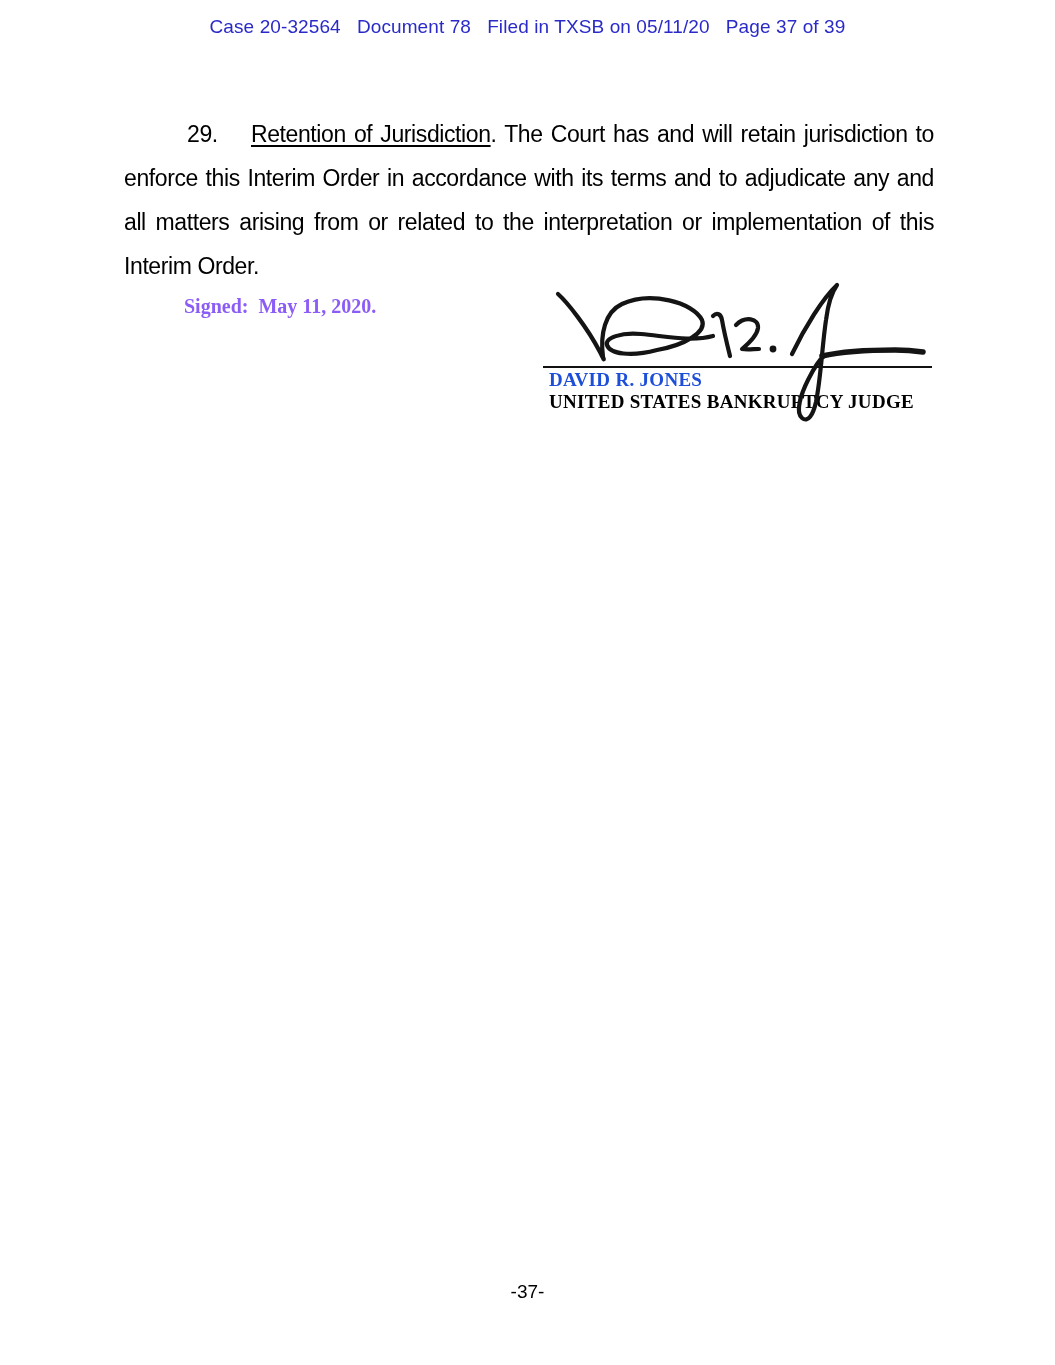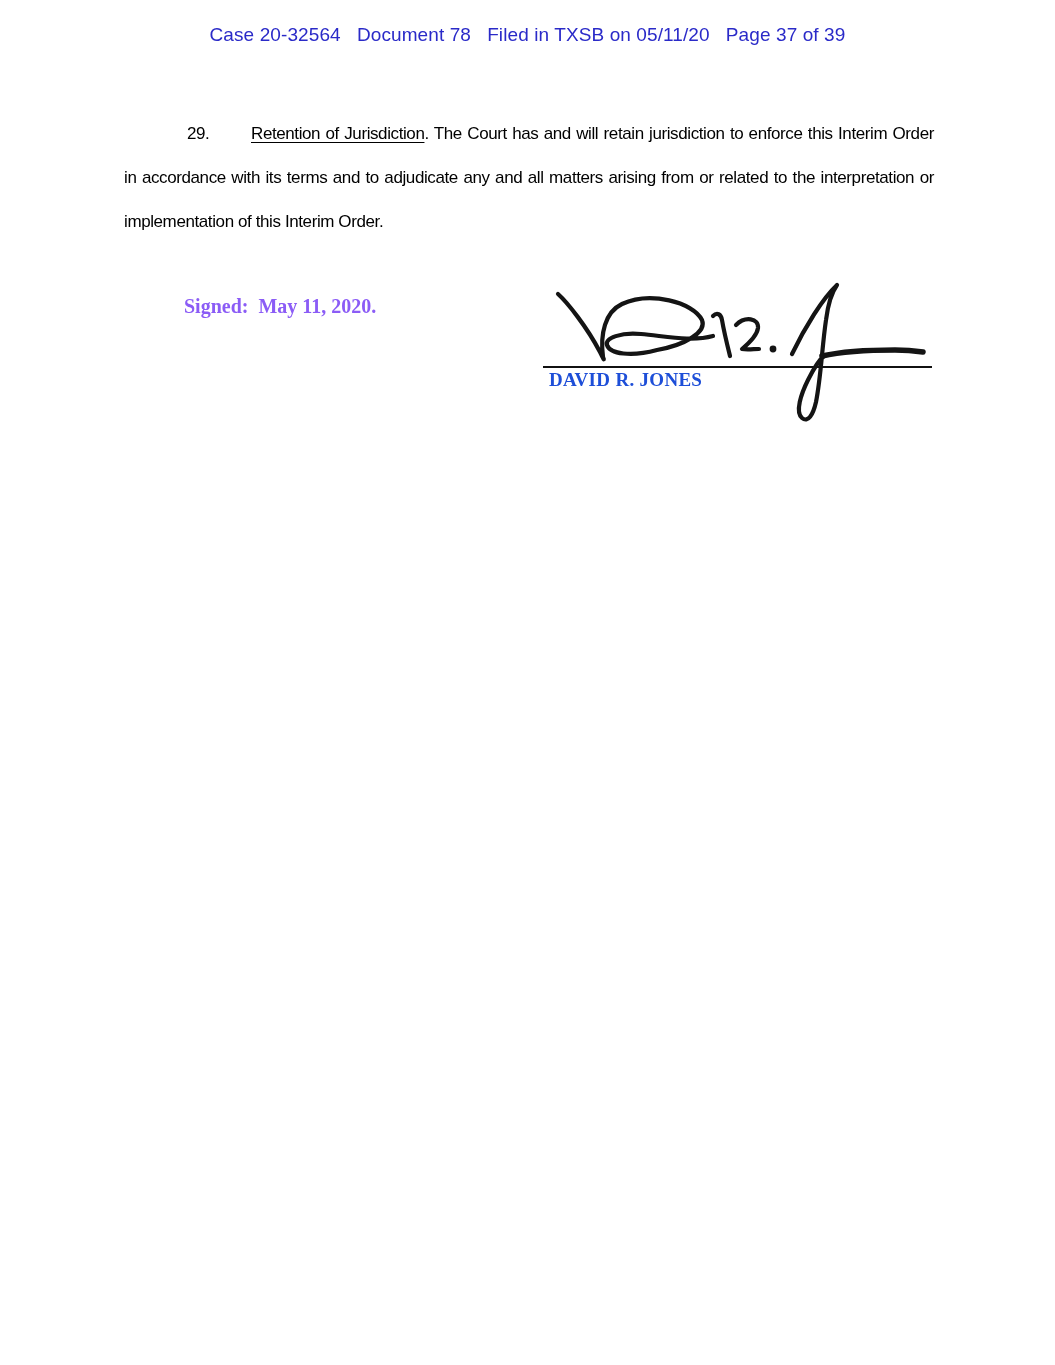--- a/index.html
+++ b/index.html
@@ -13,40 +13,40 @@
     height: 1365px;
     background: #ffffff;
     overflow: hidden;
     font-family: "Liberation Sans", sans-serif;
     color: #000;
   }
 
   
   .case-header {
     position: absolute;
-    top: 24px;
+    top: 16px;
     left: 0;
     width: 100%;
     text-align: center;
     font-family: "Liberation Sans", sans-serif;
     font-size: 19px;
     color: var(--header-blue, #2a2ac8);
     white-space: pre;
     letter-spacing: 0.1px;
   }
 
   
   .body-para {
     position: absolute;
     top: 112px;
     left: 124px;
     width: 810px;
     margin: 0;
     font-family: "Liberation Sans", sans-serif;
-    font-size: 17px;
+    font-size: 23px;
     letter-spacing: -0.4px;
     line-height: 44px;
     text-align: justify;
     text-indent: 63px;
     color: #000;
   }
   .para-num {
     display: inline-block;
     width: 64px;
     text-indent: 0;
@@ -167,15 +167,17 @@
                C 268 98, 274 88, 279 84"></path>
 
       <path d="M 277 84
                C 295 80, 325 78, 350 78
                C 362 78, 371 79, 378 80" stroke-width="5.5"></path>
     </g>
   </svg>
 
   <div class="sig-name">DAVID R. JONES</div>
 
+  <div class="sig-title">UNITED STATES BANKRUPTCY JUDGE</div>
 
+  <div class="page-number">-37-</div>
 
 </div>
 
 </body></html>

